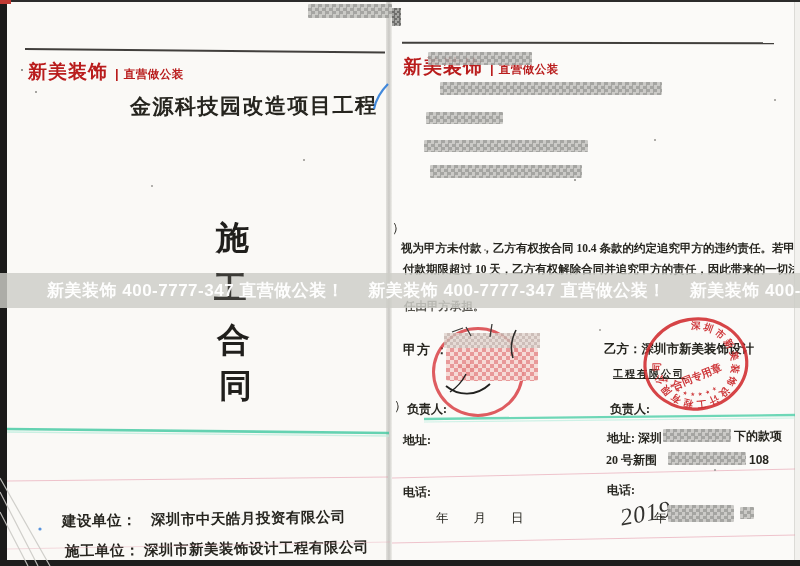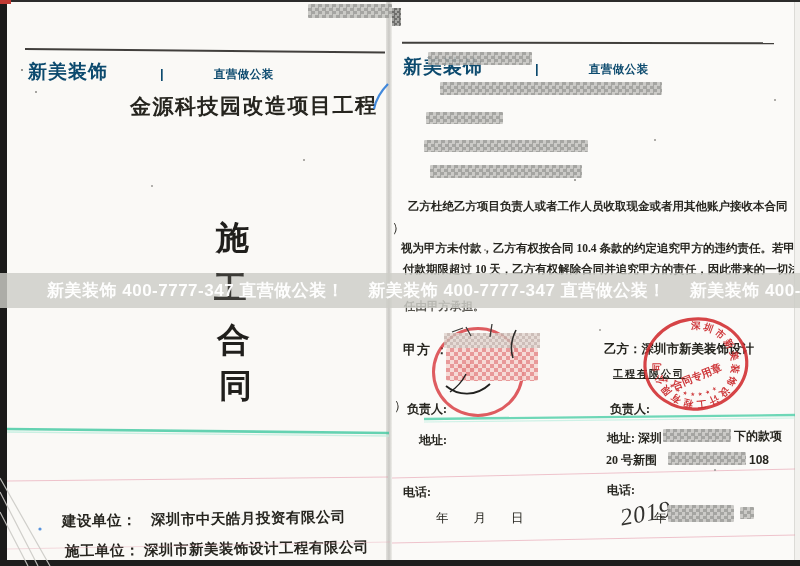--- a/index.html
+++ b/index.html
@@ -10,21 +10,21 @@
   .edge-left{left:0;top:0;width:7px;height:566px;background:#1b1b1a;z-index:3;}
   .edge-top{left:0;top:0;width:800px;height:2px;background:#2c2c2b;z-index:4;}
   .edge-bottom{left:0;top:560px;width:800px;height:6px;background:#1e1e1d;z-index:4;}
   .corner-red{left:0;top:0;width:11px;height:4px;background:#c03a33;z-index:5;}
   
   .page-left{left:7px;top:2px;width:379px;height:558px;background:#faf9f6;z-index:1;}
   .page-gap{left:386px;top:0;width:6px;height:560px;background:linear-gradient(90deg,#e3e2de,#c9c8c4,#efeeea);z-index:2;}
   .page-right{left:392px;top:0;width:403px;height:560px;background:#fbfaf8;z-index:2;overflow:hidden;}
   .pr-edge{left:402px;top:0;width:1px;height:560px;background:#dcdbd7;}
   
-  .brand{display:flex;align-items:baseline;font-family:"Liberation Sans","DejaVu Sans",sans-serif;color:#0c4a6e;white-space:nowrap;gap:45px;}
+  .brand{display:flex;align-items:baseline;font-family:"Liberation Sans","DejaVu Sans",sans-serif;color:#b91c1c;white-space:nowrap;}
   .brand .nm{font-size:19px;font-weight:600;letter-spacing:1px;}
   .brand .dv{font-size:13px;font-weight:700;margin:0 5px 0 7px;}
   .brand .tg{font-size:11.5px;font-weight:700;letter-spacing:.5px;margin-top:48px;}
   .rule{height:2px;background:#413f3c;}
   
   .t{white-space:nowrap;color:#26251f;}
   .bold{font-weight:700;}
   
   .pix{background:repeating-conic-gradient(#9e9e9b 0% 25%,#c7c7c3 0% 50%);background-size:7px 7px;opacity:.92;border-radius:1px;}
   .pixd{background:repeating-conic-gradient(#6f6f6d 0% 25%,#a6a6a3 0% 50%);background-size:5px 5px;}
@@ -91,21 +91,20 @@
     </div>
     <div class="abs rule" style="left:10px;top:42px;width:372px;transform:rotate(.1deg);"></div>
     <div class="abs pixd" style="left:0;top:8px;width:9px;height:18px;"></div>
 
     <div class="abs pix" style="left:36px;top:52px;width:104px;height:13px;"></div>
     <div class="abs pix" style="left:48px;top:82px;width:222px;height:13px;"></div>
     <div class="abs pix" style="left:34px;top:112px;width:77px;height:12px;"></div>
     <div class="abs pix" style="left:32px;top:140px;width:164px;height:12px;"></div>
     <div class="abs pix" style="left:38px;top:165px;width:152px;height:13px;"></div>
 
-    <div class="abs t" style="left:16px;top:199px;font-size:11.5px;font-weight:600;">乙方杜绝乙方项目负责人或者工作人员收取现金或者用其他账户接收本合同</div>
     <div class="abs t" style="left:9px;top:241px;font-size:11.5px;font-weight:600;">视为甲方未付款，乙方有权按合同 10.4 条款的约定追究甲方的违约责任。若甲方</div>
     <div class="abs t" style="left:11px;top:262px;font-size:11.5px;font-weight:600;">付款期限超过 10 天，乙方有权解除合同并追究甲方的责任，因此带来的一切法律</div>
     <div class="abs t above-wm" style="left:12px;top:299px;font-size:11.5px;font-weight:600;color:#55534d;position:absolute;">任由甲方承担。</div>
 
 
     <div class="abs t bold" style="left:11px;top:341px;font-size:13px;letter-spacing:1px;">甲方 ：</div>
 
     <div class="abs sealA" style="left:40px;top:327px;">
       <span class="star">★</span>
     </div>
@@ -137,21 +136,21 @@
         <textPath href="#starPath">★★★★★★★★</textPath>
       </text>
     </svg>
 
     <div class="abs t" style="left:0;top:219px;font-size:13px;">）</div>
     <div class="abs t" style="left:2px;top:397px;font-size:13px;">）</div>
 
     <div class="abs t bold" style="left:15px;top:401px;font-size:12px;">负责人:</div>
     <div class="abs t bold" style="left:218px;top:401px;font-size:12px;">负责人:</div>
 
-    <div class="abs t bold" style="left:11px;top:432px;font-size:12px;margin-left:16px;">地址:</div>
+    <div class="abs t bold" style="left:11px;top:432px;font-size:12px;">地址:</div>
     <div class="abs t bold" style="left:215px;top:430px;font-size:12px;">地址: 深圳</div>
     <div class="abs pix" style="left:271px;top:429px;width:68px;height:13px;"></div>
     <div class="abs t bold" style="left:342px;top:428px;font-size:12px;">下的款项</div>
 
     <div class="abs t bold" style="left:214px;top:452px;font-size:12px;">20 号新围</div>
     <div class="abs pix" style="left:276px;top:452px;width:78px;height:13px;"></div>
     <div class="abs t bold" style="left:357px;top:453px;font-size:12px;font-family:'Liberation Sans',sans-serif;">108</div>
 
     <div class="abs t bold" style="left:11px;top:484px;font-size:12px;">电话:</div>
     <div class="abs t bold" style="left:215px;top:482px;font-size:12px;">电话:</div>

